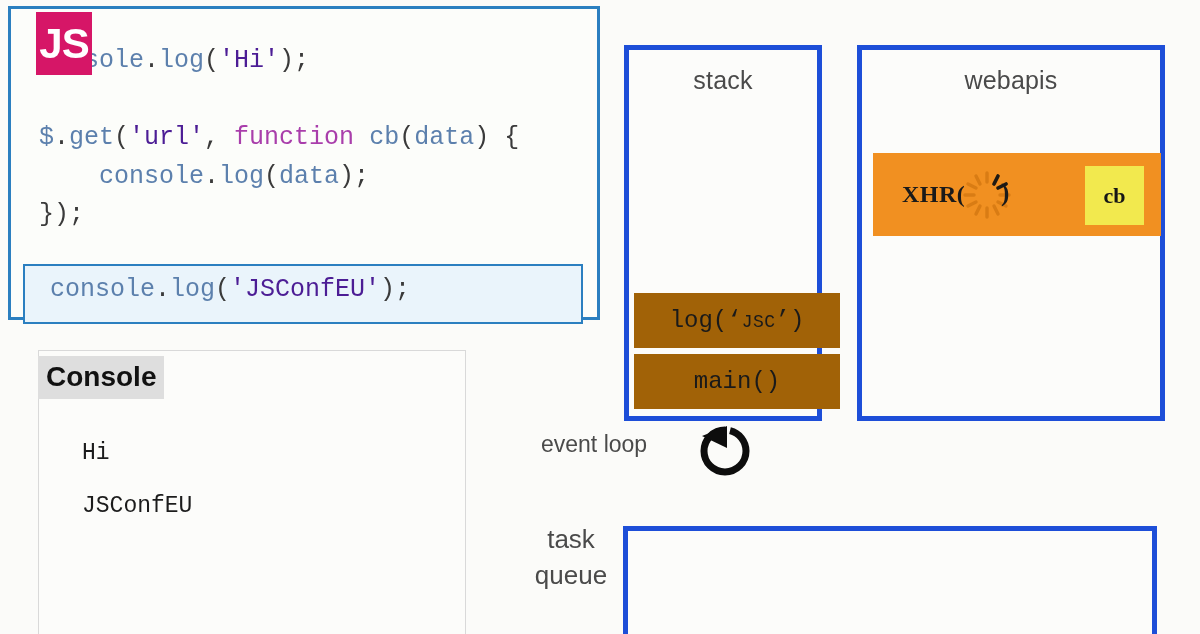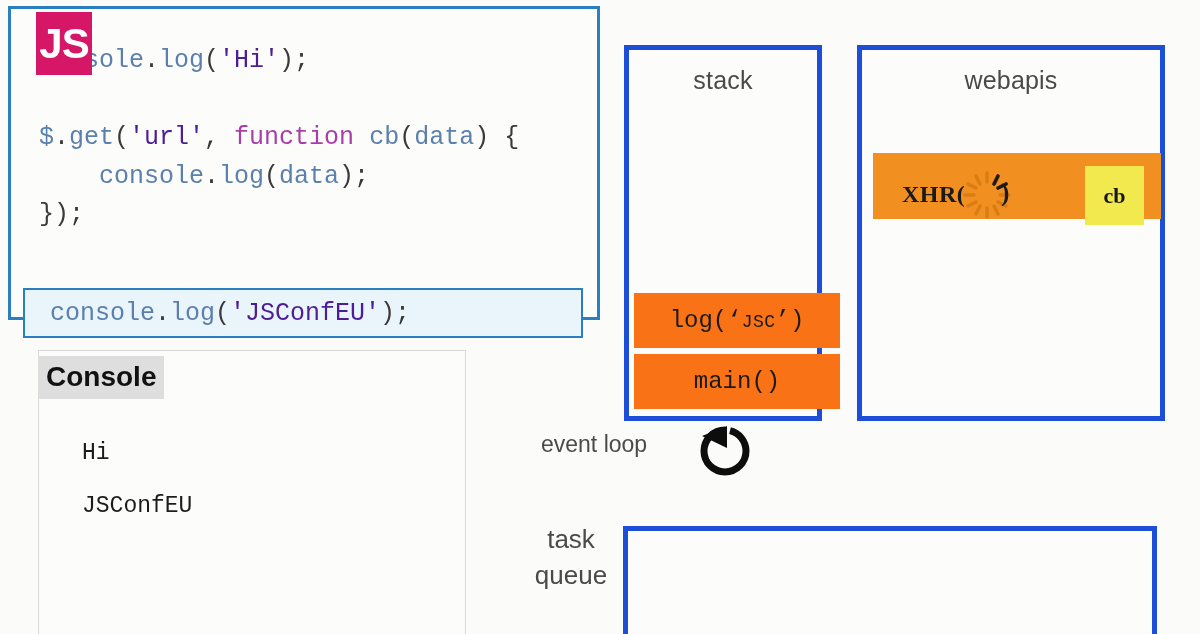--- a/index.html
+++ b/index.html
@@ -64,25 +64,24 @@
   .tok-ident  { color: #5c80ad; }
   .tok-string { color: #4c1d95; }
   .tok-kw     { color: #a93eab; }
   .tok-punct  { color: #3a3a3a; }
 
   #code-highlight-line {
     position: absolute;
     left: 12px;
     top: 255px;
     width: 560px;
-    height: 50px;
+    height: 60px;
     box-sizing: border-box;
     background: #eaf4fb;
     border: 2px solid #2b7fc0;
-    margin-top: 24px;
   }
   #code-highlight-line .code-line {
     position: static;
     display: block;
     padding: 9px 0 0 25px;
     font-family: "Liberation Mono", monospace;
     font-size: 25px;
     line-height: 30px;
   }
 
@@ -144,21 +143,21 @@
     left: 624px;
     top: 14px;
     width: 198px;
     height: 376px;
   }
   .stack-frame {
     position: absolute;
     left: 5px;
     width: 206px;
     height: 55px;
-    background: #f97316;
+    background: #a16207;
     font-family: "Liberation Mono", monospace;
     font-size: 24px;
     color: #1a1a1a;
     text-align: center;
     line-height: 55px;
     white-space: pre;
   }
   #stack-frame-0 { top: 243px; }
   #stack-frame-1 { top: 304px; }
   .small-caps { font-size: 18px; letter-spacing: .5px; }
@@ -168,21 +167,21 @@
     left: 857px;
     top: 14px;
     width: 308px;
     height: 376px;
   }
   #xhr-task {
     position: absolute;
     left: 11px;
     top: 103px;
     width: 288px;
-    height: 66px;
+    height: 83px;
     background: #f19021;
   }
   #xhr-label {
     position: absolute;
     left: 29px;
     top: 28px;
     font-family: "Liberation Serif", serif;
     font-weight: bold;
     font-size: 24px;
     color: #1a1a1a;

